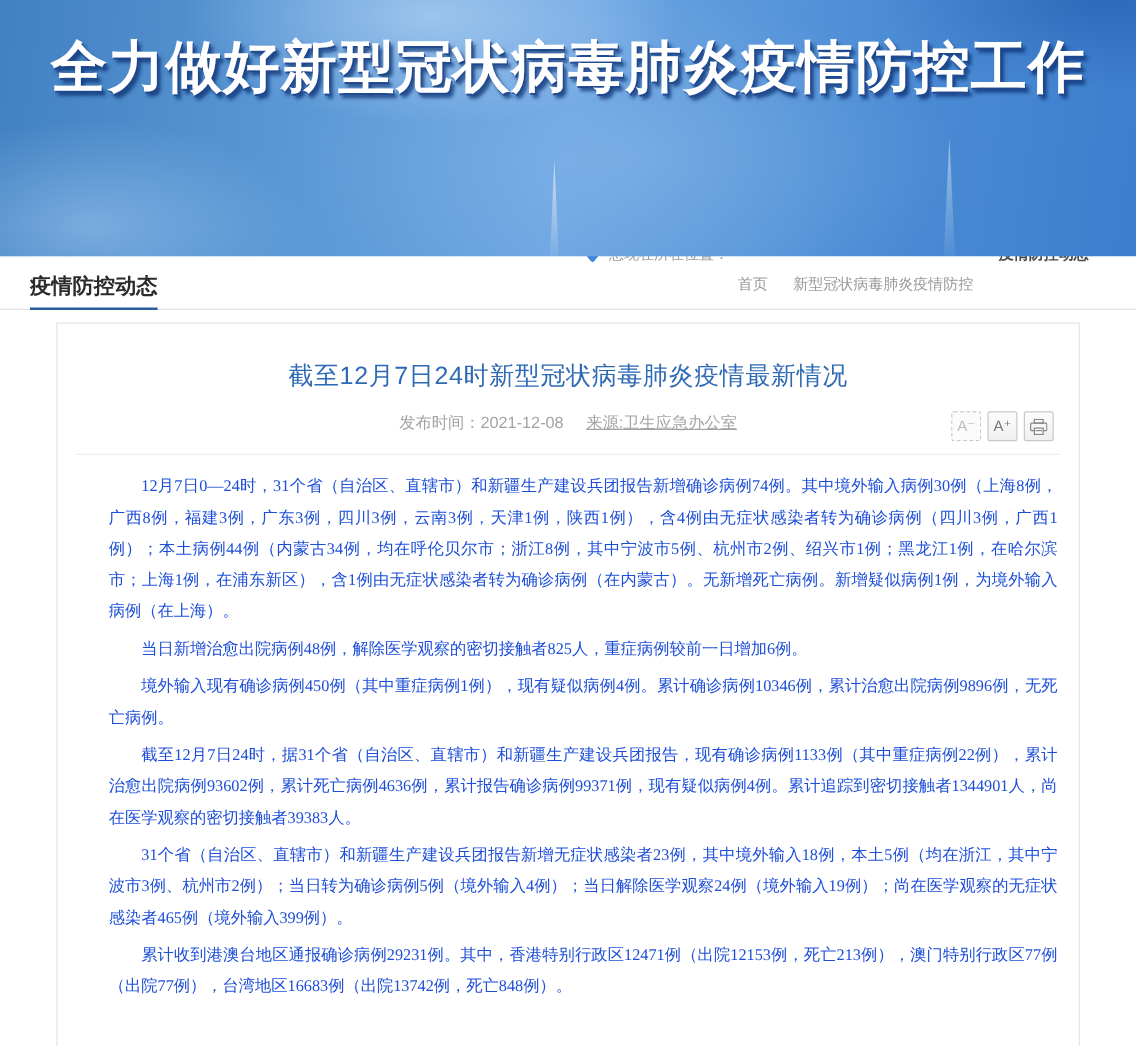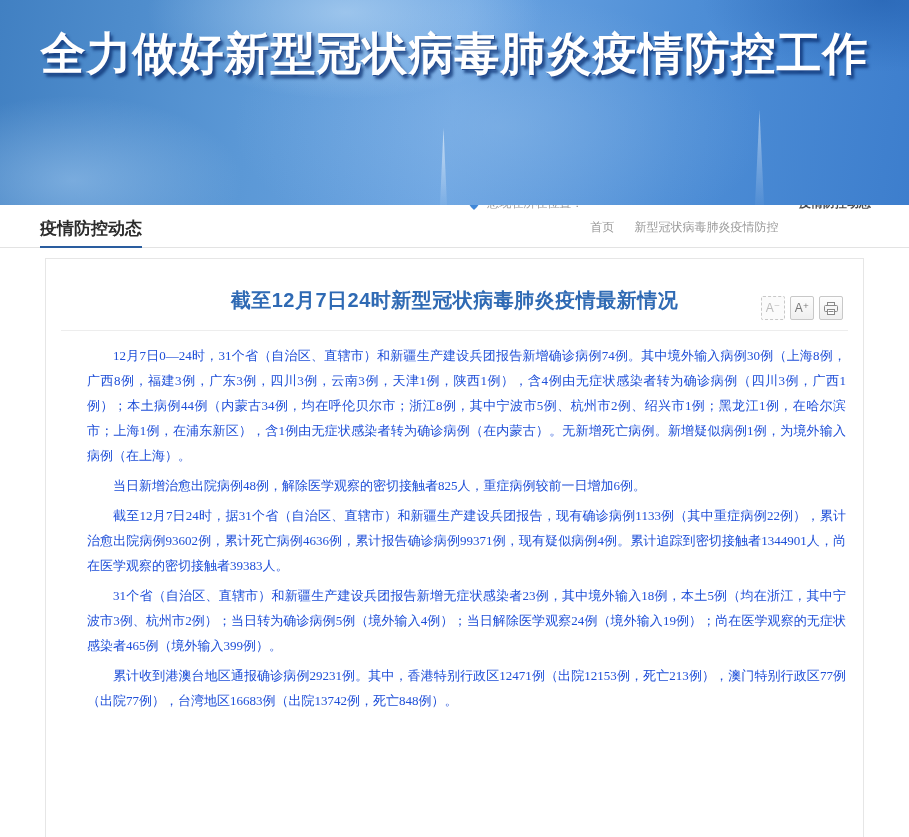--- a/index.html
+++ b/index.html
@@ -24,21 +24,21 @@
     font-family:Liberation Mono, monospace;
   }
   .streak { position:absolute; opacity:.65;
     background:linear-gradient(to bottom, rgba(255,255,255,0.95), rgba(255,255,255,0.10));
     clip-path:polygon(50% 0, 100% 100%, 0 100%); }
   .streak-1 { left:440px; top:128px; width:7px; height:77px; }
   .streak-2 { left:755px; top:110px; width:9px; height:95px; opacity:.5; }
 
   
   .nav-row {
-    margin-top:5px; padding:0 38px 0 40px; height:38px;
+    margin-top:5px; padding:0 38px 0 24px; height:38px;
     display:flex; justify-content:space-between; align-items:flex-end;
     border-bottom:1px solid #e3e3e3;
   }
   .section-title {
     display:inline-block; font-size:17px; font-weight:bold; color:#2b2b2b;
     padding-bottom:6px; border-bottom:2px solid #2a5d9f; margin-bottom:-1px;
     cursor:pointer;
   }
   .breadcrumb { display:flex; align-items:flex-start; gap:7px; font-size:12px;
     color:#9a9a9a; margin-bottom:11px; }
@@ -49,21 +49,21 @@
 
   
   .article-box {
     margin:10px 45px 0 45px; border:1px solid #e6e6e6; background:#fff;
     height:585px; padding:0 15px;
   }
   .article-header {
     position:relative; padding:28px 0 16px 0; border-bottom:1px solid #ededed;
   }
   .article-title {
-    text-align:center; font-size:20px; font-weight:bold; color:#2f6ab4;
+    text-align:center; font-size:20px; font-weight:normal; color:#2f6ab4;
     letter-spacing:0.5px;
   }
   .article-meta {
     text-align:center; margin-top:15px; font-size:13px; color:#a3a3a3;
   }
   .meta-source { text-decoration:underline; }
   .toolbar { position:absolute; right:5px; bottom:10px; display:flex; gap:5px; }
   .tool-btn {
     width:24px; height:24px; border:1px solid #c8c8c8; border-radius:2px;
     background:linear-gradient(#fdfdfd,#efefef); color:#777;
@@ -106,36 +106,42 @@
     <span class="crumb-sep">&gt;</span>
     <span class="crumb-link">新型冠状病毒肺炎疫情防控</span>
     <span class="crumb-sep">&gt;</span>
     <span class="crumb-current">疫情防控动态</span>
   </div>
 </div>
 
 <div class="article-box">
   <div class="article-header">
     <div class="article-title">截至12月7日24时新型冠状病毒肺炎疫情最新情况</div>
+    <div class="article-meta">
+      <span>发布时间：</span><span>2021-12-08</span>
+      &nbsp;&nbsp;&nbsp;
+      <span class="meta-source">来源:</span><span class="meta-source">卫生应急办公室</span>
+    </div>
     <div class="toolbar">
       <div class="tool-btn disabled">A⁻</div>
       <div class="tool-btn">A⁺</div>
       <div class="tool-btn">
         <span>
           <svg width="14" height="13" viewBox="0 0 14 13">
             <rect x="3.5" y="0.5" width="7" height="3" fill="none" stroke="#888" stroke-width="1"></rect>
             <rect x="0.5" y="3.5" width="13" height="6" rx="1" fill="none" stroke="#888" stroke-width="1"></rect>
             <rect x="3.5" y="7.5" width="7" height="5" fill="#fff" stroke="#888" stroke-width="1"></rect>
             <line x1="4.5" y1="9.5" x2="9.5" y2="9.5" stroke="#888" stroke-width="1"></line>
           </svg>
         </span>
       </div>
     </div>
   </div>
 
   <div class="article-body">
     <p>12月7日0—24时，31个省（自治区、直辖市）和新疆生产建设兵团报告新增确诊病例74例。其中境外输入病例30例（上海8例，广西8例，福建3例，广东3例，四川3例，云南3例，天津1例，陕西1例），含4例由无症状感染者转为确诊病例（四川3例，广西1例）；本土病例44例（内蒙古34例，均在呼伦贝尔市；浙江8例，其中宁波市5例、杭州市2例、绍兴市1例；黑龙江1例，在哈尔滨市；上海1例，在浦东新区），含1例由无症状感染者转为确诊病例（在内蒙古）。无新增死亡病例。新增疑似病例1例，为境外输入病例（在上海）。</p>
     <p>当日新增治愈出院病例48例，解除医学观察的密切接触者825人，重症病例较前一日增加6例。</p>
+    <p>境外输入现有确诊病例450例（其中重症病例1例），现有疑似病例4例。累计确诊病例10346例，累计治愈出院病例9896例，无死亡病例。</p>
     <p>截至12月7日24时，据31个省（自治区、直辖市）和新疆生产建设兵团报告，现有确诊病例1133例（其中重症病例22例），累计治愈出院病例93602例，累计死亡病例4636例，累计报告确诊病例99371例，现有疑似病例4例。累计追踪到密切接触者1344901人，尚在医学观察的密切接触者39383人。</p>
     <p>31个省（自治区、直辖市）和新疆生产建设兵团报告新增无症状感染者23例，其中境外输入18例，本土5例（均在浙江，其中宁波市3例、杭州市2例）；当日转为确诊病例5例（境外输入4例）；当日解除医学观察24例（境外输入19例）；尚在医学观察的无症状感染者465例（境外输入399例）。</p>
     <p>累计收到港澳台地区通报确诊病例29231例。其中，香港特别行政区12471例（出院12153例，死亡213例），澳门特别行政区77例（出院77例），台湾地区16683例（出院13742例，死亡848例）。</p>
   </div>
 </div>
 
 </body></html>

